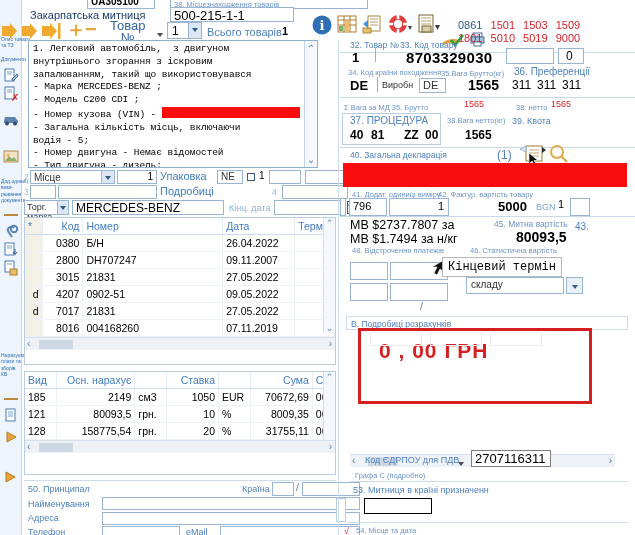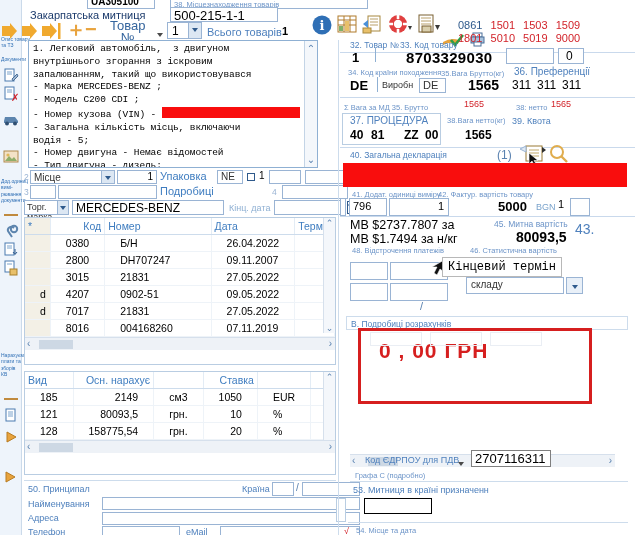--- a/index.html
+++ b/index.html
@@ -63,21 +63,21 @@
 
   
   table.grid { border-collapse: collapse; width: 100%; font-size: 10.5px; }
   table.grid th {
     font-weight: normal; color:#3f7dc0; text-align:left;
     border-bottom: 1px solid #cddcec; border-right: 1px solid #e3ecf5;
     padding: 1px 3px; background: #fff; height: 16px;
     white-space: nowrap; overflow: hidden;
   }
   table.grid td {
-    padding: 1px 15px; height: 17px; color:#000;
+    padding: 1px 3px; height: 17px; color:#000;
     border-bottom: 1px solid #eef3f8; border-right: 1px solid #eef3f8;
     white-space: nowrap; overflow: hidden;
   }
   td.code { color:#5f93cc; text-align:right; }
   td.num  { text-align:right; }
   .hscroll {
     height: 13px; background:#eef2f7; border-top:1px solid #d6e0ec;
     position:relative;
   }
   .hscroll .thumb {
@@ -196,21 +196,21 @@
     </div>
   </div>
   <div class="abs" style="left:170px;top:-2px;width:200px;height:11px;">
     <div class="box abs" style="left:0;top:0;width:198px;height:11px;">
       <div class="lbl-sm abs" style="left:3px;top:1px;color:#6c94c8;">38. Місцезнаходження товарів</div>
     </div>
   </div>
 
   <div class="abs" style="left:30px;top:9px;">Закарпатська митниця</div>
 
-  <div class="box abs" style="left:170px;top:7px;width:108px;height:15px;">
+  <div class="box abs" style="left:170px;top:7px;width:124px;height:15px;">
     <div class="abs" style="left:3px;top:0px;font-size:13px;color:#000;">500-215-1-1</div>
   </div>
 
   <svg class="abs" style="left:0px;top:22px;" width="92" height="18" viewBox="0 0 92 18">
     <path d="M2 4 L10 4 L10 1 L17 9 L10 17 L10 14 L2 14 Z" fill="#f0a92e"></path>
     <path d="M22 4 L30 4 L30 1 L37 9 L30 17 L30 14 L22 14 Z" fill="#f0a92e"></path>
     <path d="M42 4 L50 4 L50 1 L57 9 L50 17 L50 14 L42 14 Z" fill="#f0a92e"></path>
     <rect x="58" y="1" width="2.5" height="16" fill="#f0a92e"></rect>
   </svg>
   <div class="abs plusminus" style="left:66px;top:22px;">＋</div>
@@ -554,21 +554,21 @@
     <line x1="12.5" y1="12.5" x2="18" y2="18" stroke="#e0ad4e" stroke-width="2.4"></line>
   </svg>
   <svg class="abs" style="left:528px;top:152px;" width="12" height="14" viewBox="0 0 12 14">
     <path d="M1 1 L1 12 L4 9 L6.5 13.5 L8.5 12.5 L6 8.5 L10 8.5 Z" fill="#111" stroke="#fff" stroke-width="0.6"></path>
   </svg>
 
   <div class="abs redbar" style="left:343px;top:163px;width:284px;height:24px;"></div>
 
   <div class="abs lbl-sm" style="left:352px;top:190px;">41. Додат. одиниці виміру</div>
   <div class="abs lbl-sm" style="left:438px;top:190px;">42. Фактур. вартість товару</div>
-  <div class="abs lbl-sm" style="left:575px;top:190px;font-size:14px;color:#4f81bd;margin-top:31px;">43.</div>
+  <div class="abs lbl-sm" style="left:575px;top:190px;font-size:10px;color:#4f81bd;margin-top:31px;">43.</div>
 
   <div class="box abs" style="left:340px;top:198px;width:6px;height:18px;"></div>
   <div class="box abs" style="left:349px;top:198px;width:38px;height:18px;">
     <div class="abs" style="left:3px;top:1px;font-size:11px;color:#000;">796</div>
   </div>
   <div class="box abs" style="left:389px;top:198px;width:60px;height:18px;">
     <div class="abs" style="right:4px;top:1px;font-size:11px;color:#000;">1</div>
   </div>
   <div class="abs val" style="left:498px;top:199px;font-size:13px;">5000</div>
   <div class="abs" style="left:536px;top:202px;font-size:9px;color:#7aa3cc;">BGN</div>

